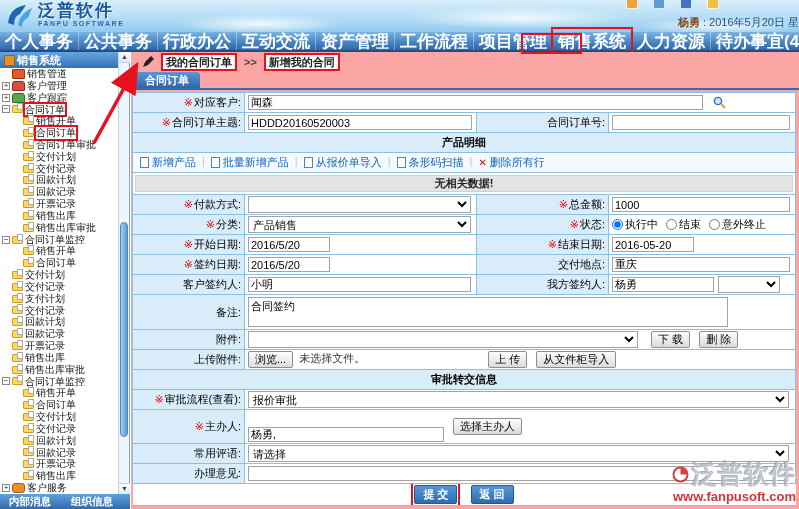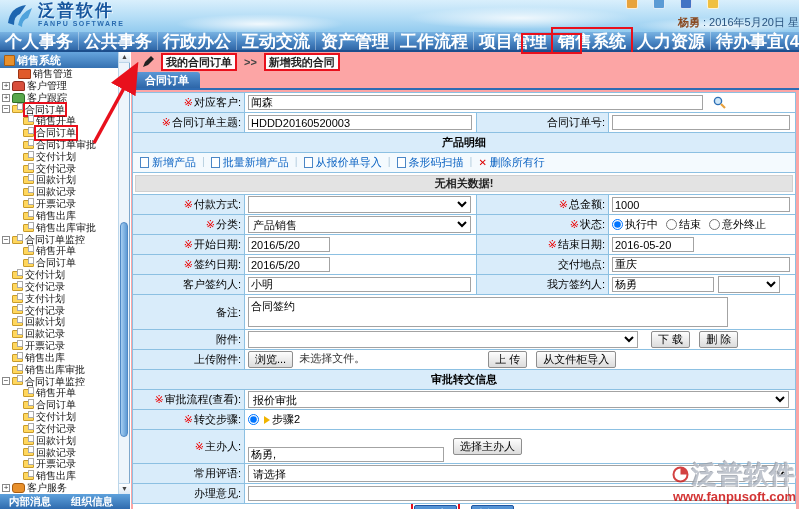--- a/index.html
+++ b/index.html
@@ -163,21 +163,21 @@
         <span class="nav-lbl">快捷菜单</span>
       </div>
     </div>
 
   <div class="sidebar">
     <div class="sb-header">
       <span class="cube"></span>
       <span>销售系统</span>
     </div>
     <div class="sb-tree">
-        <div class="tree-row" style="padding-left: 17px;">
+        <div class="tree-row" style="padding-left: 11px;">
           <span class="tico pipeline"></span>
           <span class="tlbl">销售管道</span>
         </div>
         <div class="tree-row" style="padding-left: 2px;">
           <span class="exp">+</span>
           <span class="tico customer"></span>
           <span class="tlbl">客户管理</span>
         </div>
         <div class="tree-row" style="padding-left: 2px;">
           <span class="exp">+</span>
@@ -431,26 +431,20 @@
         </td>
       </tr>
       <tr>
             <td class="sec" colspan="4">审批转交信息</td>
           </tr>
       <tr>
         <td class="lb"><span class="req">※</span><span>审批流程(查看):</span></td>
         <td class="ct" colspan="3"><select class="sel" style="width:99.5%"><option>报价审批</option></select></td>
       </tr>
       <tr>
-        <td class="lb"><span class="req">※</span><span>转交步骤:</span></td>
-        <td class="ct" colspan="3">
-          <label class="radio-lbl"><input type="radio" checked="" style=""><span class="step-arrow"></span><span>步骤2</span></label>
-        </td>
-      </tr>
-      <tr>
         <td class="lb"><span class="req">※</span><span>主办人:</span></td>
         <td class="ct" colspan="3">
           <input class="inp" style="width: 196px; margin-top: 16px;" value="杨勇,">
           <button class="gbtn" style="margin-left:6px">选择主办人</button>
         </td>
       </tr>
       <tr>
         <td class="lb"><span>常用评语:</span></td>
         <td class="ct" colspan="3"><select class="sel" style="width:99.5%"><option>请选择</option></select></td>
       </tr>

